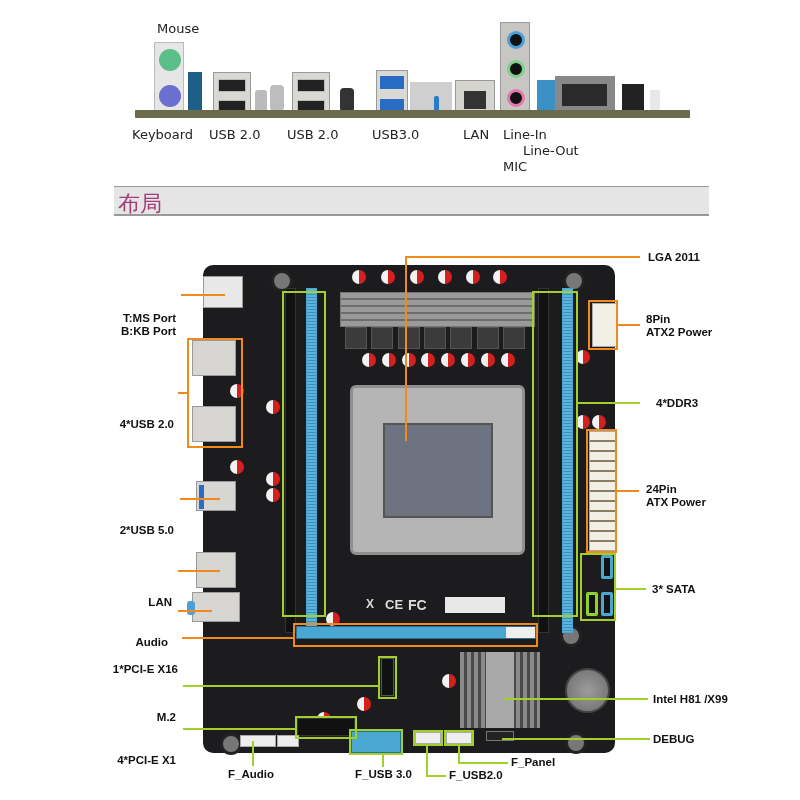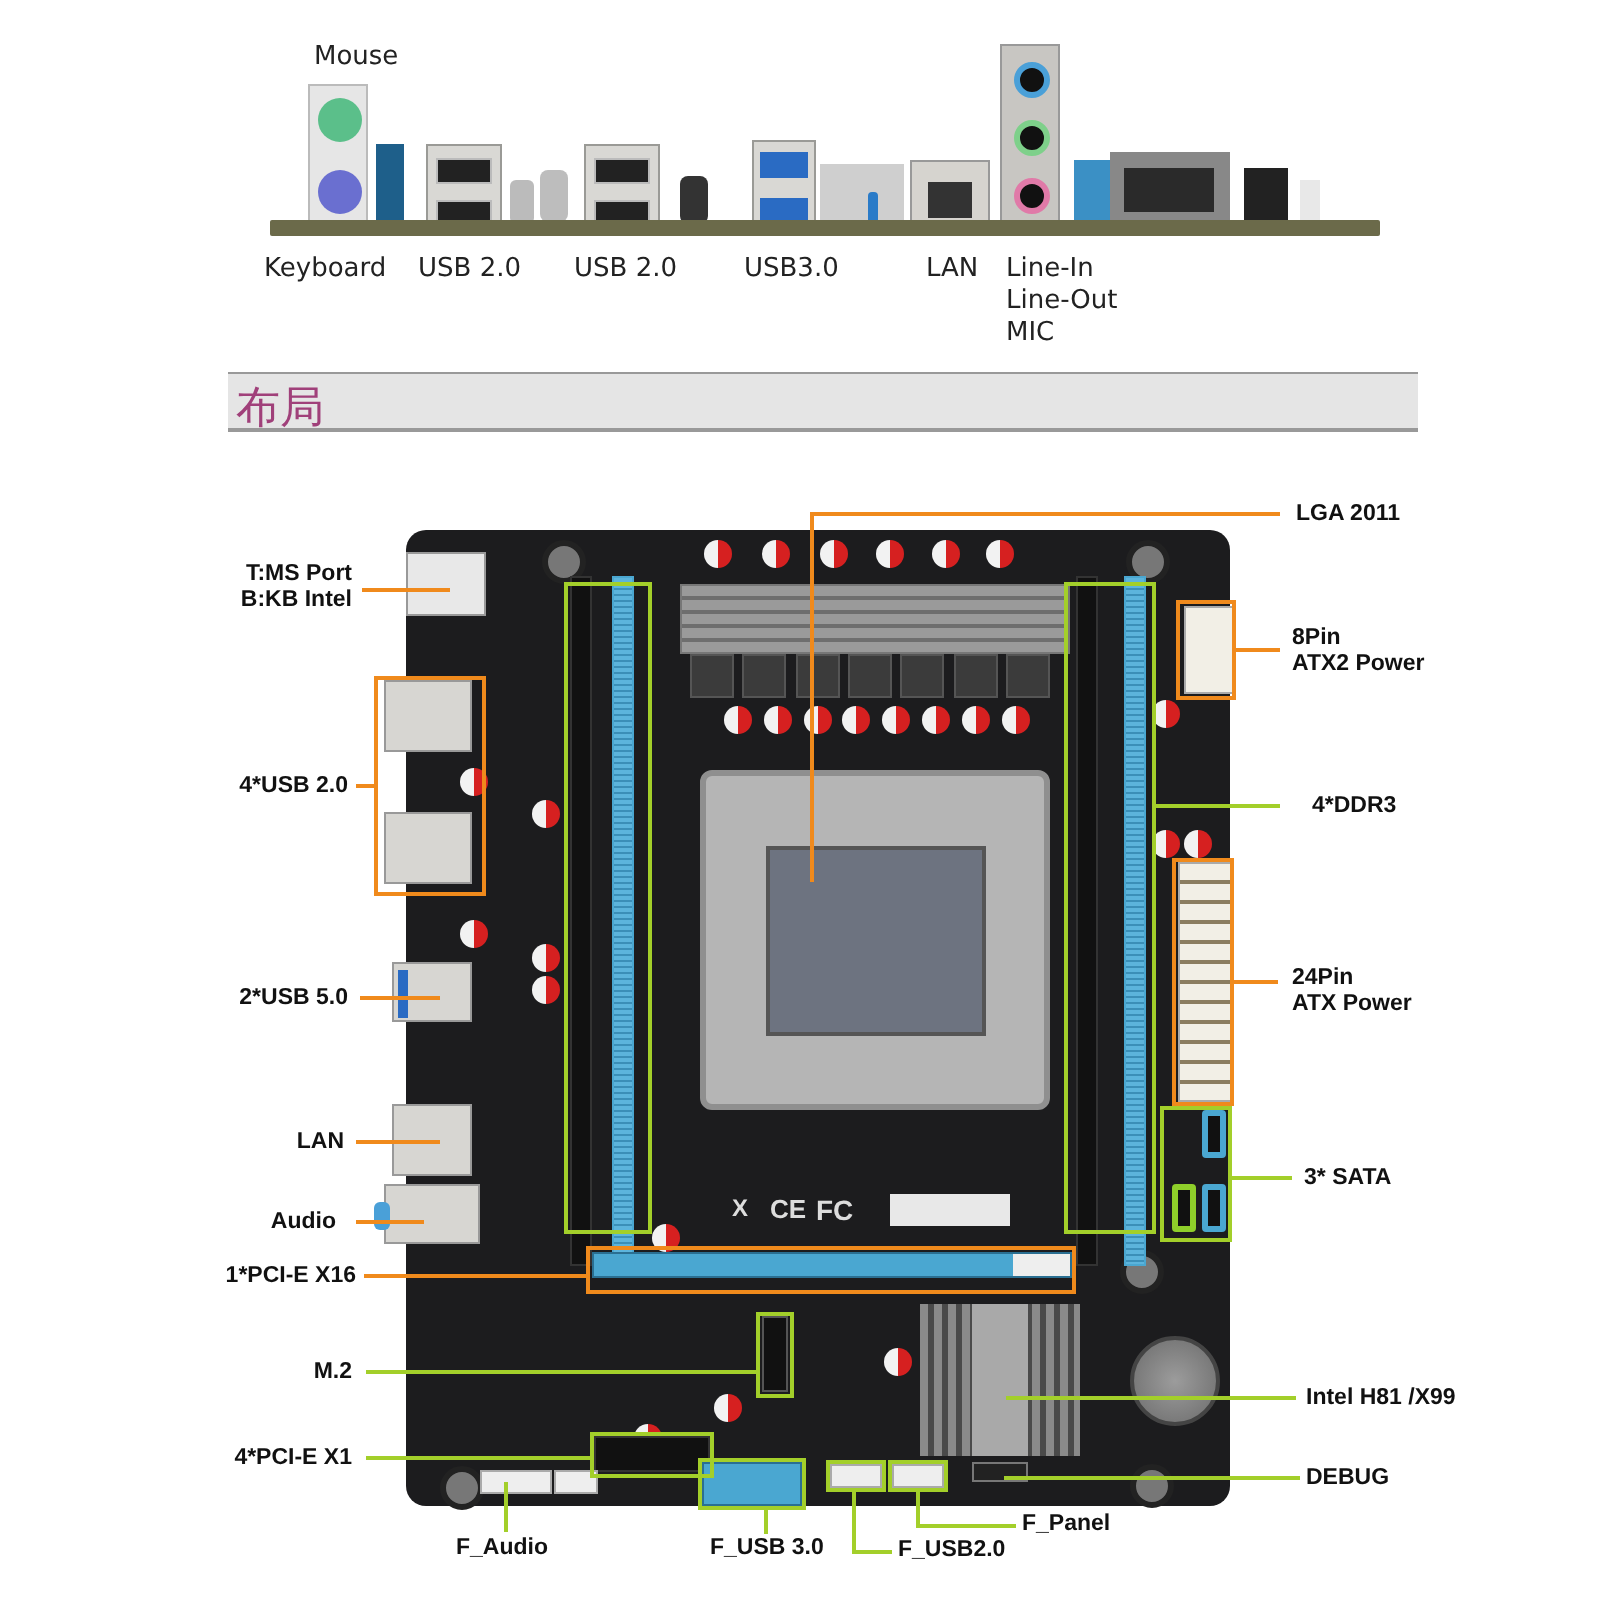--- a/index.html
+++ b/index.html
@@ -47,21 +47,21 @@
     .mount-hole { position:absolute; width:22px; height:22px; border-radius:50%; background:#777; border:3px solid #222; }
     .usb3-header { position:absolute; left:351px; top:731px; width:50px; height:22px; background:#4aa7d1; border:1px solid #2a6f92; }
     .debug-hdr { position:absolute; left:486px; top:731px; width:28px; height:10px; background:#222; border:1px solid #777; }
 
     
     .hl-orange { position:absolute; border:2px solid #f08a1c; }
     .hl-green { position:absolute; border:2px solid #a3cf2a; }
     .line-o { position:absolute; background:#f08a1c; }
     .line-g { position:absolute; background:#a3cf2a; }
     .callout { position:absolute; font-size:11.5px; font-weight:bold; color:#111; line-height:13px; white-space:nowrap; }
-    .callout.right { text-align:right; }
+    .callout.right { text-align:right;margin-top:31px; }
   </style>
 </head>
 <body>
 
 <div>
   <span class="io-label" style="left:157px;top:20px;">Mouse</span>
 
   <div class="ps2">
     <div class="ps2-port" style="top:6px;background:#5bbf8a;"></div>
     <div class="ps2-port" style="top:42px;background:#6a6fd0;"></div>
@@ -105,21 +105,21 @@
   <div class="misc-box" style="left:650px;top:90px;width:10px;height:20px;background:#e8e8e8;"></div>
 
   <div class="io-plate-base"></div>
 
   <span class="io-label" style="left:132px;top:126px;">Keyboard</span>
   <span class="io-label" style="left:209px;top:126px;">USB 2.0</span>
   <span class="io-label" style="left:287px;top:126px;">USB 2.0</span>
   <span class="io-label" style="left:372px;top:126px;">USB3.0</span>
   <span class="io-label" style="left:463px;top:126px;">LAN</span>
   <span class="io-label" style="left:503px;top:126px;">Line-In</span>
-  <span class="io-label" style="left:503px;top:142px;">Line-Out</span>
+  <span class="io-label" style="left:523px;top:142px;">Line-Out</span>
   <span class="io-label" style="left:503px;top:158px;">MIC</span>
 </div>
 
 <div class="section-header">
   <span class="section-title">布局</span>
 </div>
 
 <div class="board"></div>
 
 <div class="mount-hole" style="left:271px;top:270px;"></div>
@@ -246,21 +246,21 @@
 
 <div class="line-g" style="left:252px;top:741px;width:2px;height:25px;"></div>
 <div class="line-g" style="left:382px;top:755px;width:2px;height:12px;"></div>
 <div class="line-g" style="left:426px;top:746px;width:2px;height:30px;"></div>
 <div class="line-g" style="left:426px;top:775px;width:20px;height:2px;"></div>
 <div class="line-g" style="left:458px;top:746px;width:2px;height:18px;"></div>
 <div class="line-g" style="left:458px;top:762px;width:50px;height:2px;"></div>
 
 <div class="callout right" style="left:100px;top:281px;width:76px;">
   <div>T:MS Port</div>
-  <div>B:KB Intel</div>
+  <div>B:KB Port</div>
 </div>
 <div class="callout right" style="left:90px;top:387px;width:84px;">4*USB 2.0</div>
 <div class="callout right" style="left:90px;top:493px;width:84px;">2*USB 5.0</div>
 <div class="callout right" style="left:100px;top:565px;width:72px;">LAN</div>
 <div class="callout right" style="left:100px;top:605px;width:68px;">Audio</div>
 <div class="callout right" style="left:90px;top:632px;width:88px;">1*PCI-E X16</div>
 <div class="callout right" style="left:100px;top:680px;width:76px;">M.2</div>
 <div class="callout right" style="left:90px;top:723px;width:86px;">4*PCI-E X1</div>
 
 <div class="callout" style="left:648px;top:251px;">LGA 2011</div>

